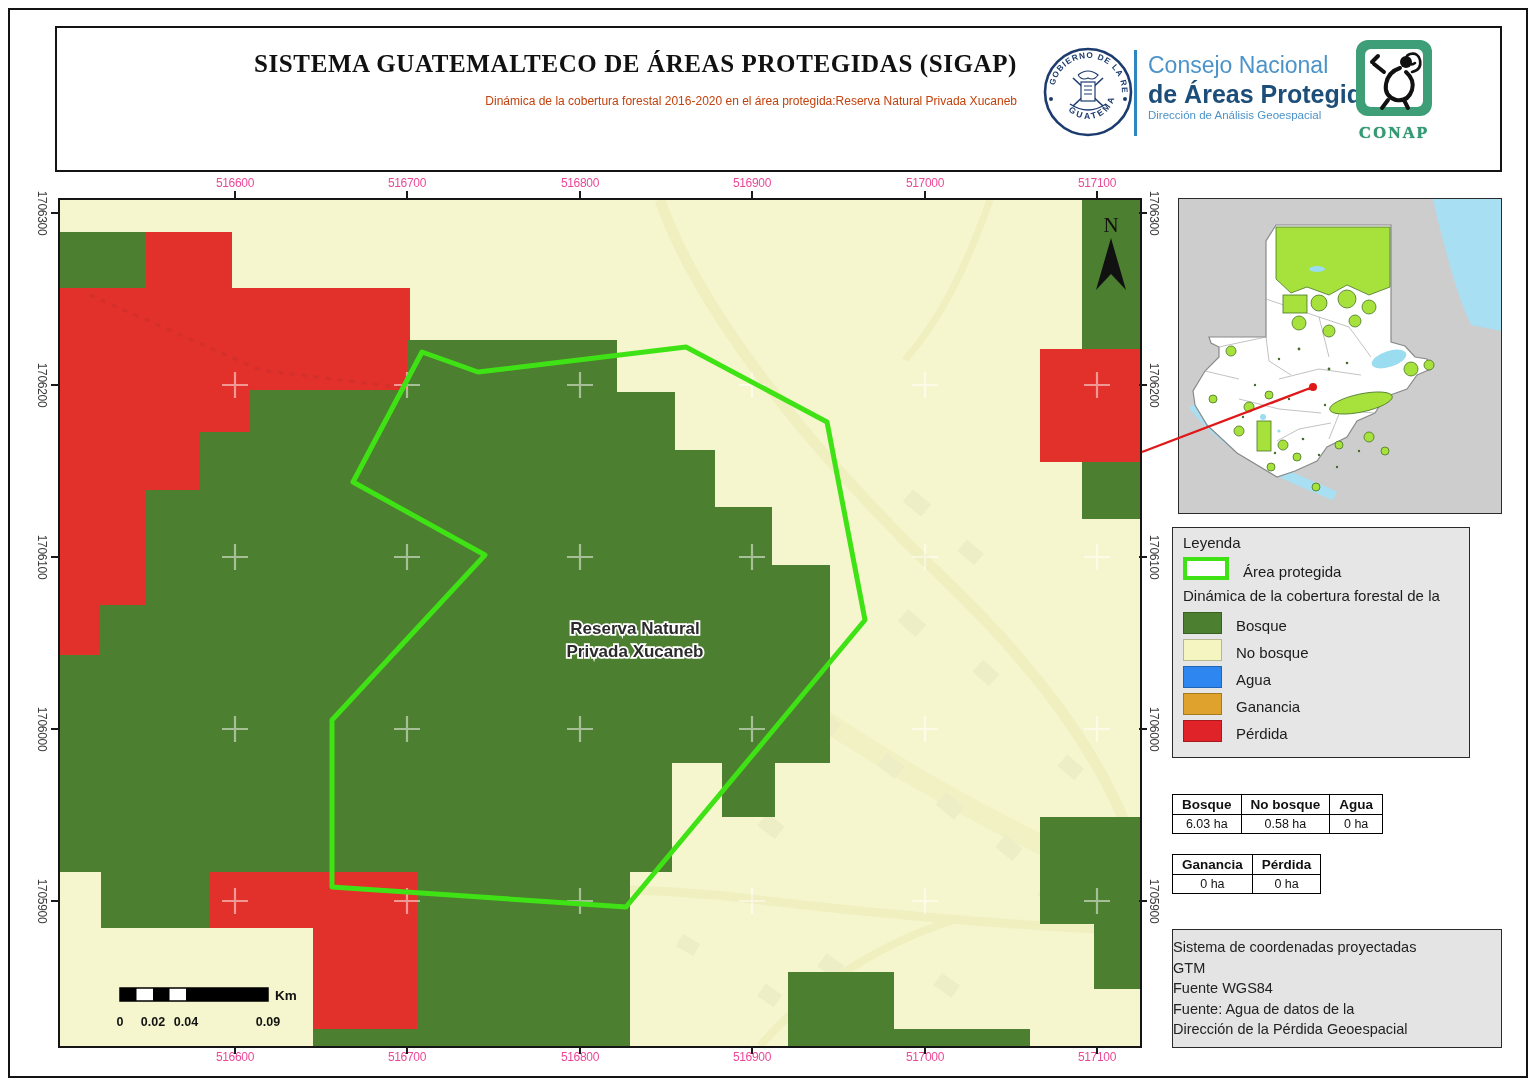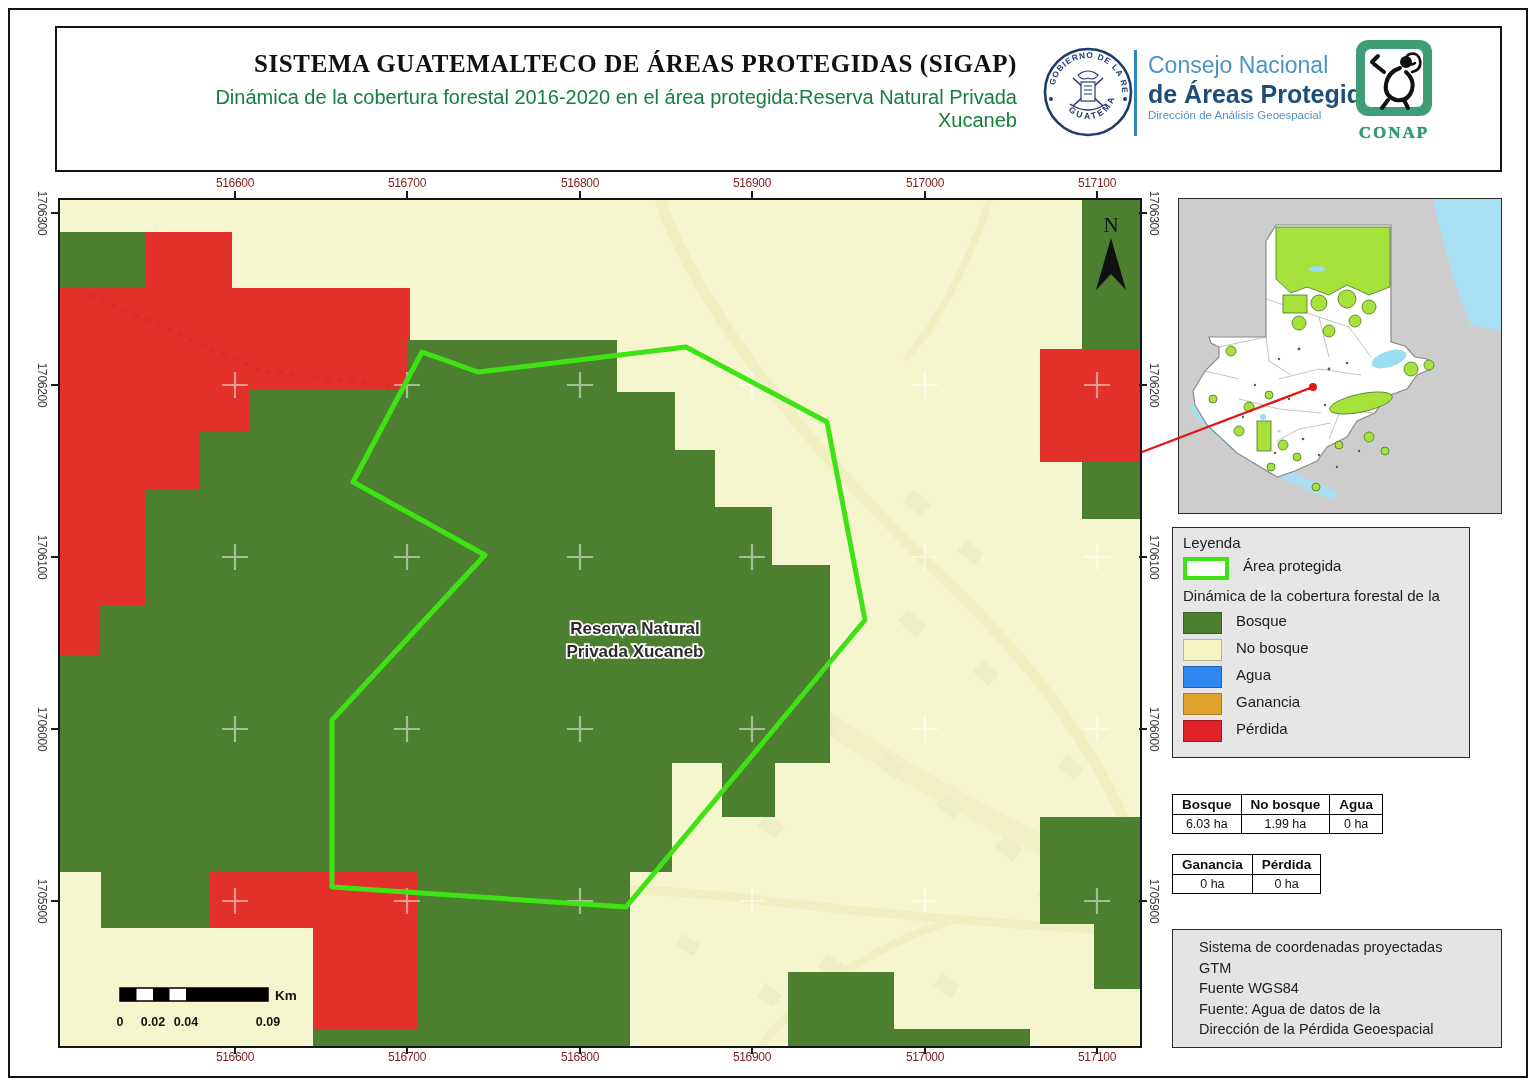--- a/index.html
+++ b/index.html
@@ -6,70 +6,70 @@
   .page{position:relative;width:1536px;height:1086px;background:#ffffff;
         font-family:"Liberation Sans",sans-serif;overflow:hidden}
   .outer-border{position:absolute;inset:8px;border:2px solid #141414}
 
   
   .header-box{position:absolute;left:55px;top:26px;width:1443px;height:142px;
               border:2px solid #141414;background:#fff}
   .titles{position:absolute;left:80px;top:22px;width:880px;text-align:right}
   .map-title{font-family:"Liberation Serif",serif;font-size:25px;font-weight:bold;
              letter-spacing:.6px;color:#111;margin:0}
-  .map-subtitle{font-size:20px;color:#15803d;margin:8px 0 0 0}
+  .map-subtitle{font-size:12px;color:#c2410c;margin:16px 0 0 0}
   .logo-zone{position:absolute;right:14px;top:8px;width:450px;height:126px}
   .seal{position:absolute;left:4px;top:8px}
   .org-divider{position:absolute;left:98px;top:14px;width:3px;height:86px;background:#2e86c1}
   .org-text{position:absolute;left:112px;top:16px;white-space:nowrap}
   .org-l1{font-size:23px;color:#4b93c9}
   .org-l2{font-size:25px;font-weight:bold;color:#1c4e79;margin-top:1px}
   .org-l3{font-size:11.5px;color:#4b93c9;}
   .conap{position:absolute;left:310px;top:2px;width:96px;text-align:center}
   .conap-label{font-family:"Liberation Serif",serif;font-weight:bold;font-size:17px;
                color:#2f9c74;letter-spacing:2px;margin-top:1px;text-shadow:0 0 1px #1d6b4e}
 
   
   .map-frame{position:absolute;left:58px;top:198px;width:1080px;height:846px;
              border:2px solid #151515;background:#F6F6CE}
   .map-frame svg{display:block}
-  .xlab{position:absolute;transform:translateX(-50%);font-size:12px;color:#7f1d1d;
+  .xlab{position:absolute;transform:translateX(-50%);font-size:12px;color:#ec4899;
         letter-spacing:-.3px;white-space:nowrap}
   .ylab{position:absolute;transform:translate(-50%,-50%) rotate(90deg);font-size:12px;
         color:#3a3a3a;letter-spacing:-.3px;white-space:nowrap}
   .tick{position:absolute;background:#1a1a1a}
 
   
   .inset{position:absolute;left:1178px;top:198px;width:322px;height:314px;
          border:1px solid #2a2a2a;background:#cdcdcd;overflow:hidden}
   .locator-overlay{position:absolute;left:0;top:0;width:1536px;height:1086px;
                    pointer-events:none;z-index:40}
 
   
   .legend{position:absolute;left:1172px;top:527px;width:298px;height:231px;
           background:#e6e6e6;border:1px solid #2a2a2a;box-sizing:border-box;
           padding:6px 0 0 10px;color:#1c1c1c}
   .legend-title{font-size:15px;margin-bottom:6px}
-  .legend-row{display:flex;align-items:flex-start;margin-bottom:5px}
+  .legend-row{display:flex;align-items:flex-end;margin-bottom:5px}
   .ap-swatch{width:38px;height:15px;border:4px solid #3fe315;background:#fdfdfd;margin-right:14px}
   .legend-label{font-size:15px}
   .legend-section{font-size:15px;line-height:1.4;margin:3px 0 6px 0}
   .sw{width:37px;height:20px;margin-right:14px;border:1px solid rgba(0,0,0,.25)}
 
   
   .stat-table{position:absolute;border-collapse:collapse;background:#fff;color:#111}
   .stat-table th{border:1.5px solid #000;font-size:13.5px;padding:2px 9px;font-weight:bold}
   .stat-table td{border:1.5px solid #000;font-size:12.5px;padding:2px 9px;text-align:center}
   .t-coverage{left:1172px;top:794px}
   .t-change{left:1172px;top:854px}
 
   
   .info-box{position:absolute;left:1172px;top:929px;width:330px;height:119px;
             background:#e4e4e4;border:1.5px solid #2a2a2a;box-sizing:border-box;
-            padding:7px 26px;font-size:14.5px;color:#222;line-height:1.42}
+            padding:7px 0;font-size:14.5px;color:#222;line-height:1.42}
 </style>
 </head>
 <body>
 
 <div class="page">
   <div class="outer-border"></div>
 
   <div class="header-box">
     <div class="titles">
       <h1 class="map-title">SISTEMA GUATEMALTECO DE ÁREAS PROTEGIDAS  (SIGAP)</h1>
@@ -358,21 +358,21 @@
 
   <table class="stat-table t-coverage">
     <tbody>
         <tr>
       <th>Bosque</th>
       <th>No bosque</th>
       <th>Agua</th>
     </tr>
     <tr>
       <td>6.03 ha</td>
-      <td>1.99 ha</td>
+      <td>0.58 ha</td>
       <td>0 ha</td>
     </tr>
   </tbody>
     </table>
 
   <table class="stat-table t-change">
     <tbody>
         <tr>
       <th>Ganancia</th>
       <th>Pérdida</th>

